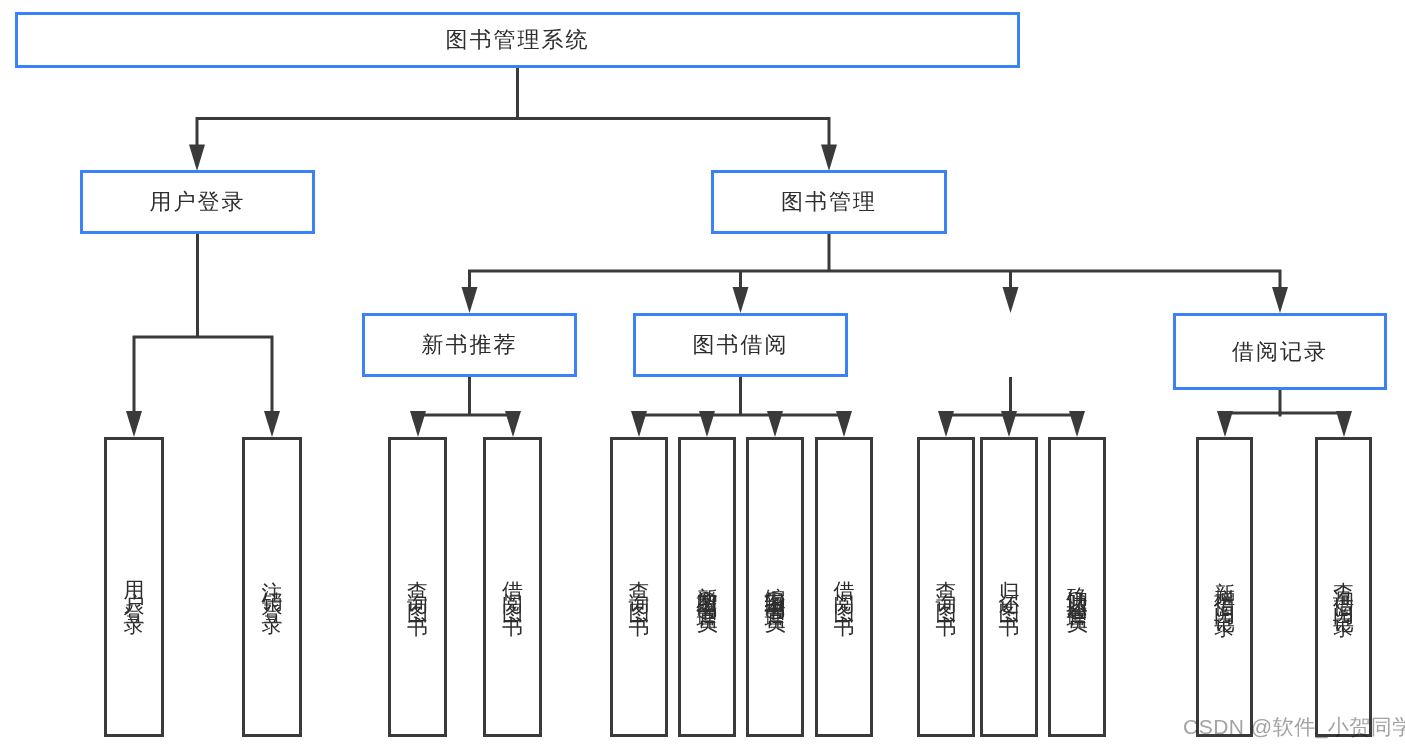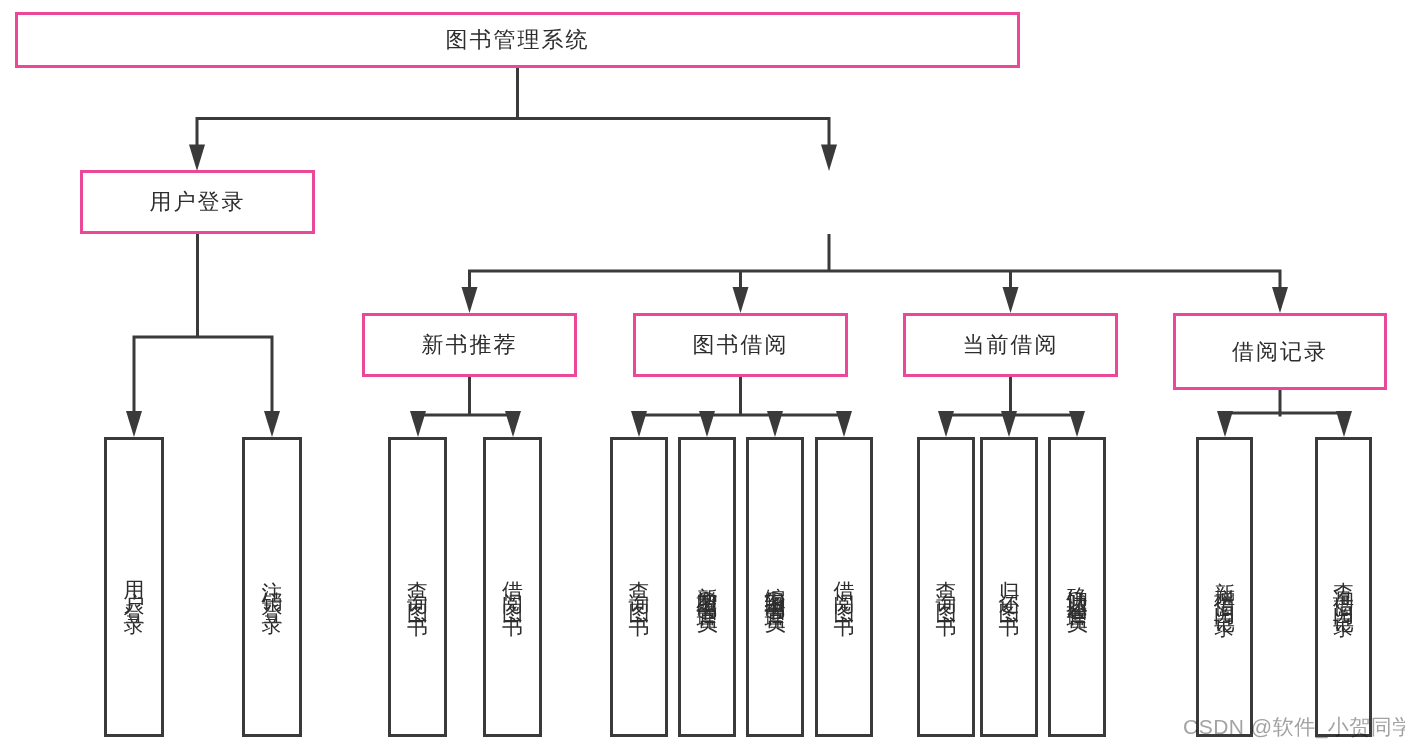--- a/index.html
+++ b/index.html
@@ -18,21 +18,21 @@
   .connectors {
     position: absolute;
     left: 0;
     top: 0;
     z-index: 0;
   }
   .node {
     position: absolute;
     box-sizing: border-box;
     background: #ffffff;
-    border: 3px solid #ec4899;
+    border: 3px solid #3b82f6;
     display: flex;
     align-items: center;
     justify-content: center;
     color: #2d2d2d;
     font-size: 22px;
     letter-spacing: 2px;
     z-index: 1;
     white-space: nowrap;
   }
   .leaf {
@@ -110,24 +110,24 @@
       <polygon points="1009,437 1001,411 1017,411"></polygon>
       <polygon points="1077,437 1069,411 1085,411"></polygon>
       <polygon points="1225,437 1217,411 1233,411"></polygon>
       <polygon points="1344,437 1336,411 1352,411"></polygon>
     </g>
   </svg>
 
   <div class="node" style="left:15px; top:12px; width:1005px; height:56px;">图书管理系统</div>
 
   <div class="node" style="left:80px; top:170px; width:235px; height:64px;">用户登录</div>
+  <div class="node" style="left:711px; top:170px; width:236px; height:64px;">图书管理</div>
 
   <div class="node" style="left:633px; top:313px; width:215px; height:64px;">图书借阅</div>
   <div class="node" style="left:362px; top:313px; width:215px; height:64px;">新书推荐</div>
-  <div class="node" style="left:903px; top:313px; width:215px; height:64px;">当前借阅</div>
   <div class="node" style="left:1173px; top:313px; width:214px; height:77px;">借阅记录</div>
 
   <div class="leaf ls-wide" style="left:104px; width:60px;">用户登录</div>
   <div class="leaf ls-wide" style="left:242px; width:60px;">注销登录</div>
 
   <div class="leaf ls-wide" style="left:388px; width:59px;">查询图书</div>
   <div class="leaf ls-wide" style="left:483px; width:59px;">借阅图书</div>
 
   <div class="leaf ls-wide" style="left:610px; width:58px;">查询图书</div>
   <div class="leaf ls-tight" style="left:678px; width:58px;">新增图书（管理员）</div>

